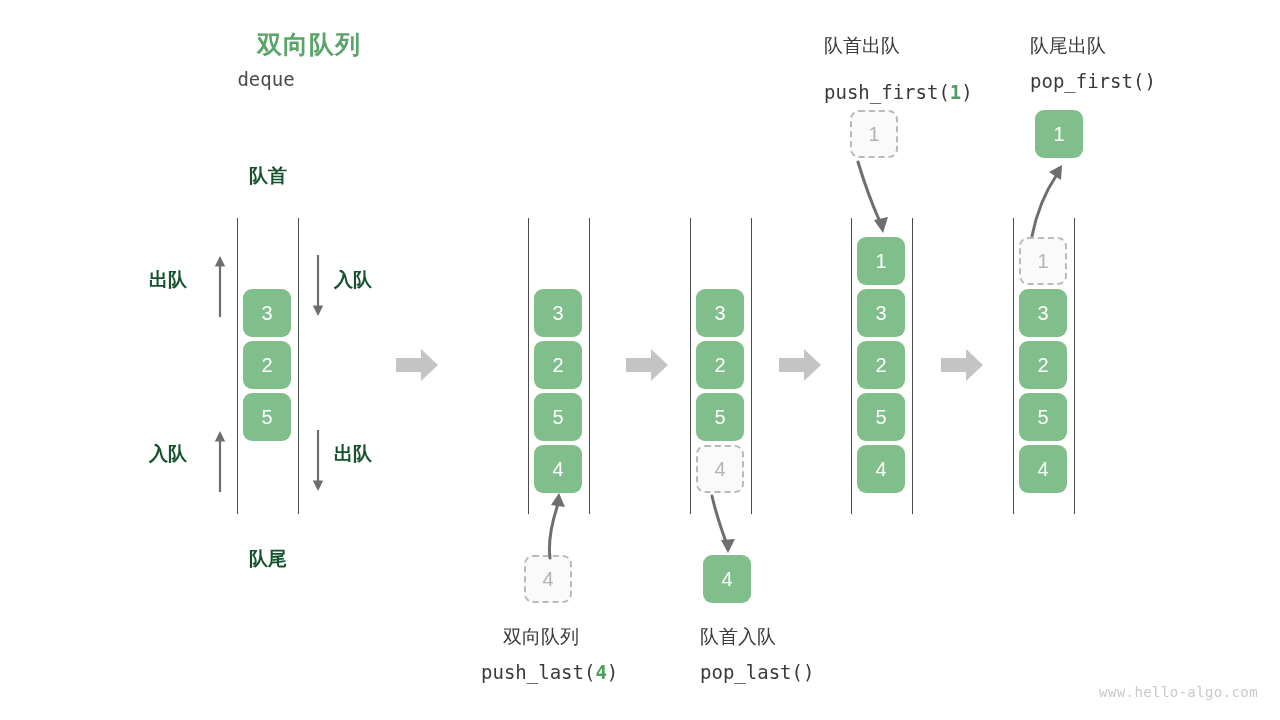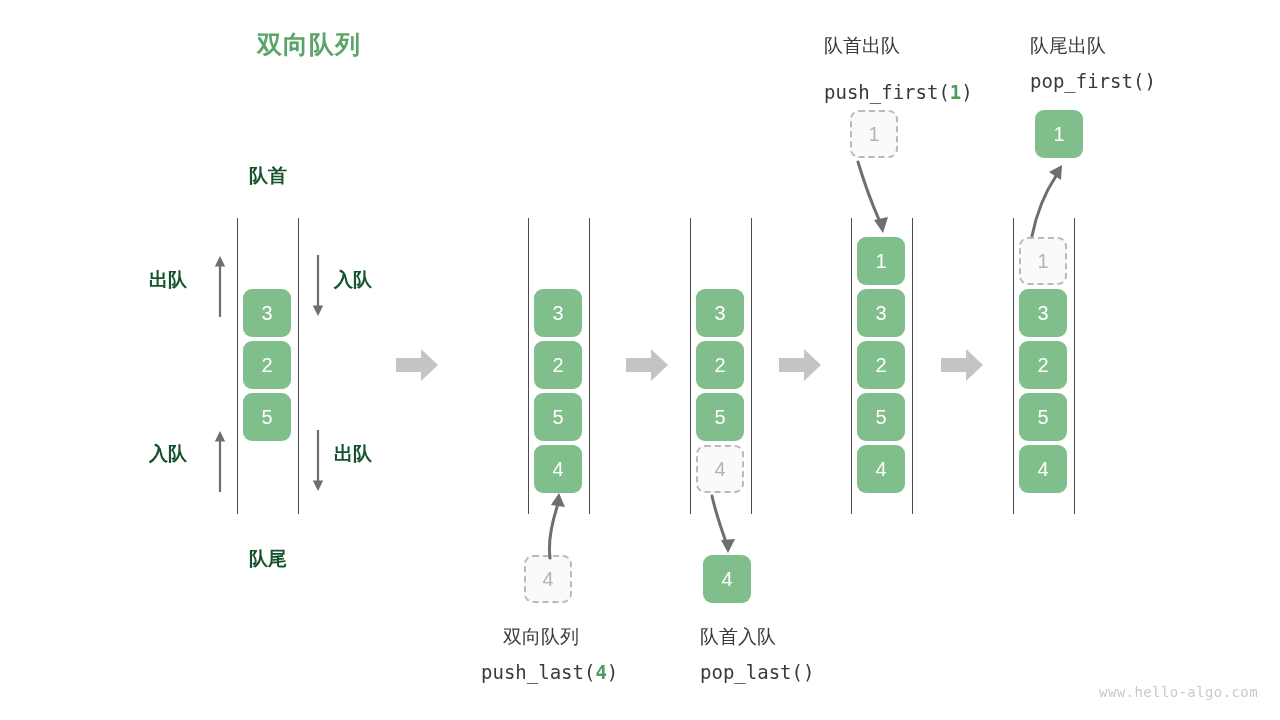--- a/index.html
+++ b/index.html
@@ -105,20 +105,21 @@
     color: #c9c9c9;
     letter-spacing: 0.4px;
   }
 </style>
 </head>
 <body>
 
 <div class="stage">
 
   <div class="abs" id="title-cn">双向队列</div>
+  <div class="abs" id="title-en">deque</div>
 
   <div class="abs cn-label" style="left:238px; top:163px; width:60px; text-align:center;">队首</div>
 
   <div class="abs rail" style="left:237px; top:218px; height:296px;"></div>
   <div class="abs rail" style="left:298px; top:218px; height:296px;"></div>
 
   <div class="abs cell solid" style="left:243px; top:289px;">3</div>
   <div class="abs cell solid" style="left:243px; top:341px;">2</div>
   <div class="abs cell solid" style="left:243px; top:393px;">5</div>
 

